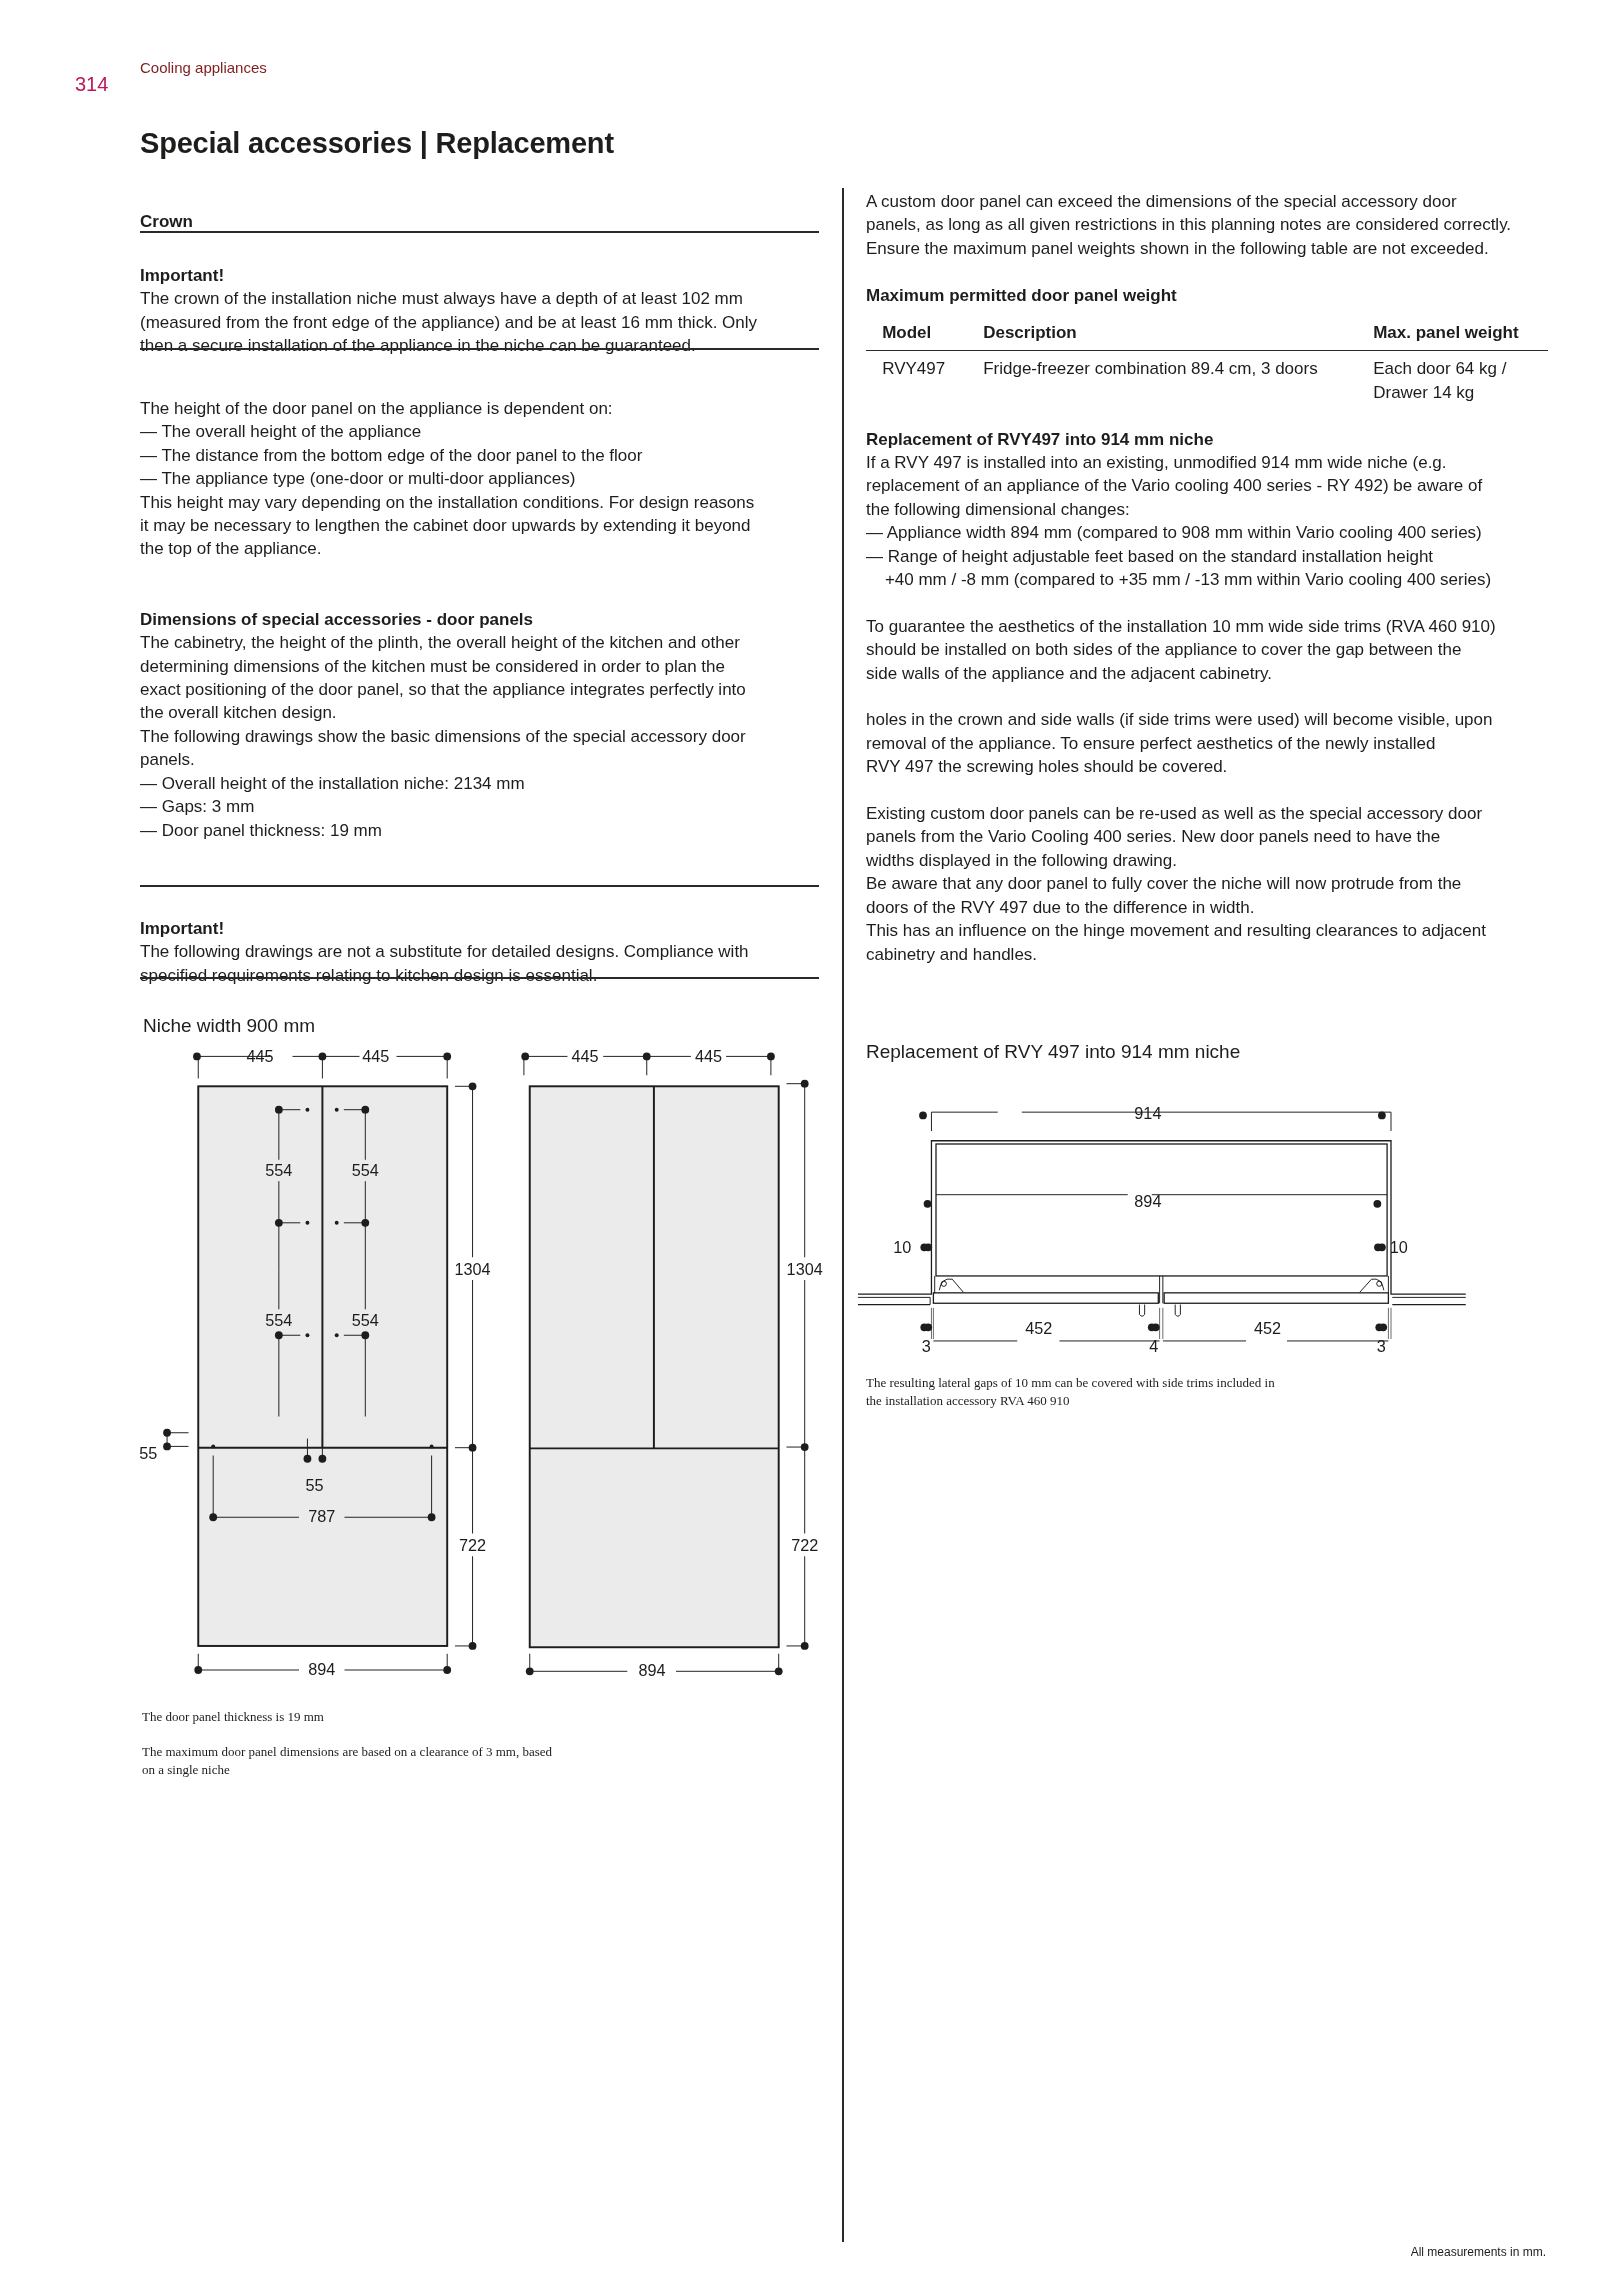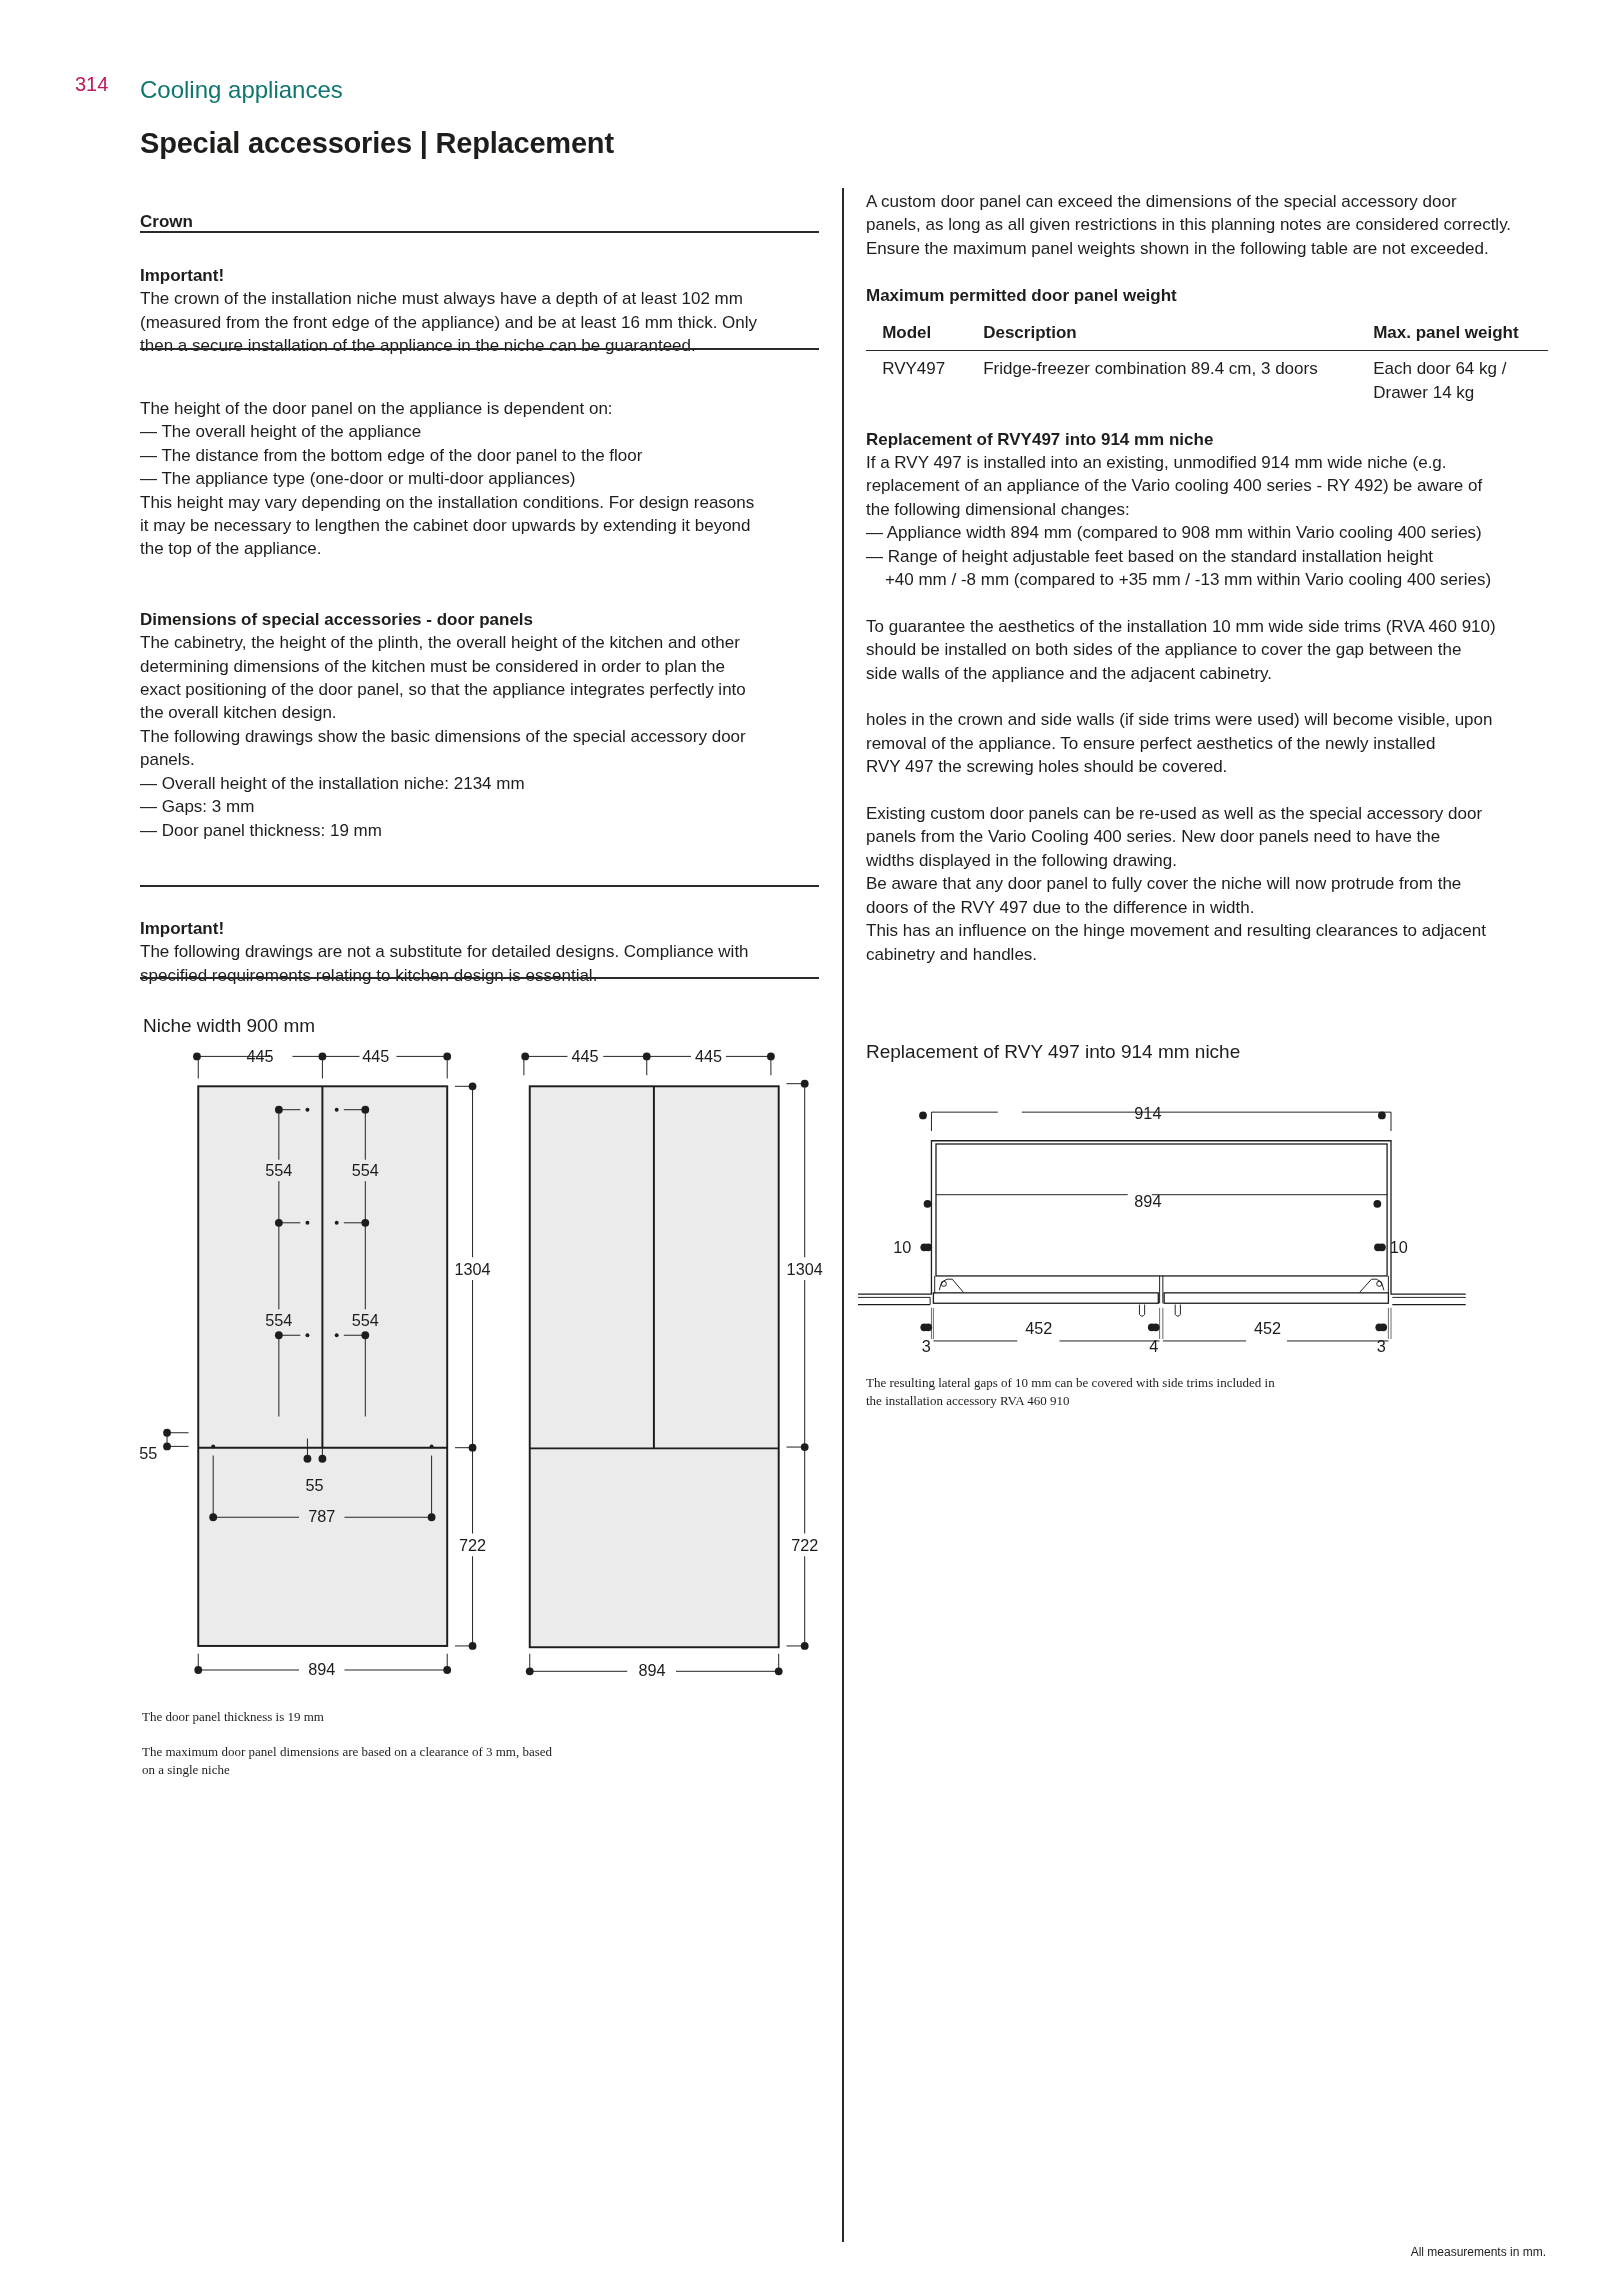--- a/index.html
+++ b/index.html
@@ -1,20 +1,20 @@
 <!DOCTYPE html>
 <html style="font-size:10.4px"><head>
 <meta charset="utf-8">
 <style>
   html, body { margin: 0; padding: 0; background: #ffffff; }
   body { width: 1623px; height: 2295px; position: relative; overflow: hidden;
          font-family: "Liberation Sans", "DejaVu Sans", sans-serif; color: #1d1d1b; }
   .abs { position: absolute; }
   .page-num { left: 75px; top: 73px; font-size: 20px; color: #be185d; }
-  .section { left: 140px; top: 76px; font-size: 24px; color: #0f766e; }
+  .section { left: 140px; top: 59px; font-size: 15px; color: #7f1d1d; }
   .title { left: 140px; top: 127px; font-size: 29px; font-weight: bold; letter-spacing: -0.2px; }
   .col { position: absolute; font-size: 17px; line-height: 23.4px; }
   .col p { margin: 0; }
   .bold { font-weight: bold; }
   .rule { position: absolute; height: 1.9px; background: #2a2a2a; }
   .divider { position: absolute; left: 842px; top: 188px; width: 1.9px; height: 2054px; background: #2a2a2a; }
   .left { left: 140px; width: 679px; margin-top: 20px; }
   .right { left: 866px; width: 682px; }
   .gap { height: 23.4px; }
   .gap2 { height: 47px; }

